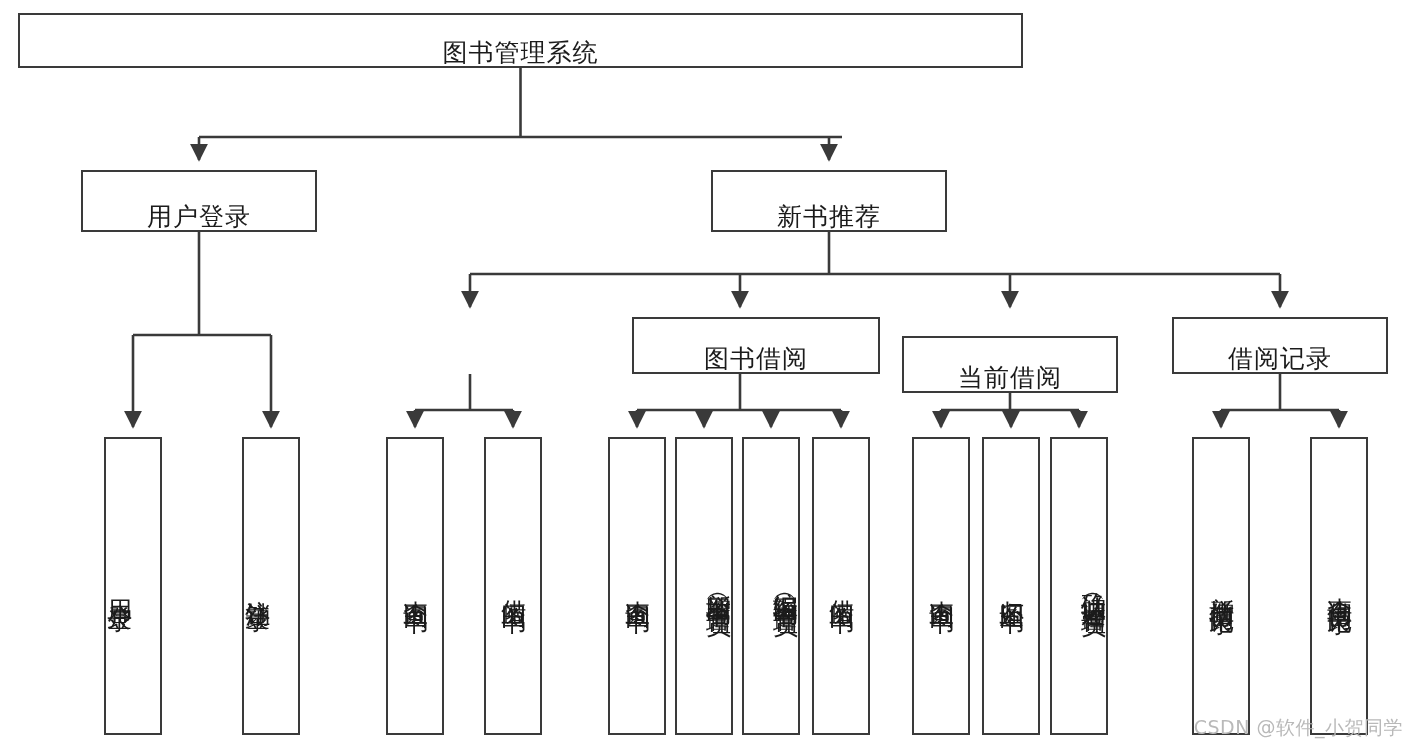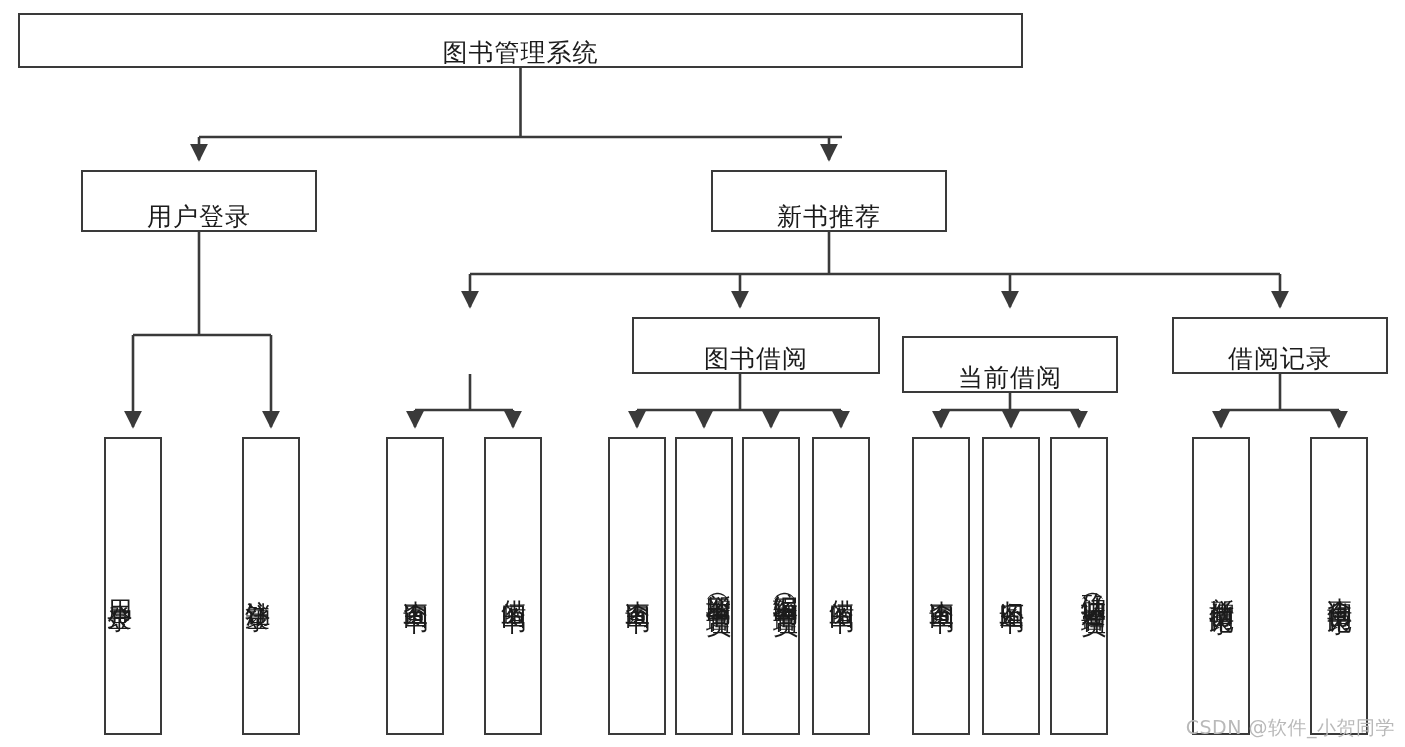--- a/index.html
+++ b/index.html
@@ -50,21 +50,21 @@
   }
   .node.vert.center  { align-items: center; }
   .node.vert.start   { align-items: flex-start; }
   .node.vert.bottom  { align-items: flex-end; }
   .node-label {
     display: block;
     white-space: pre-line;
   }
   #watermark {
     position: absolute;
-    right: 10px;
+    right: 2px;
     bottom: 6px;
     font-size: 19px;
     color: #b9b9b9;
     letter-spacing: 0.5px;
     z-index: 5;
     white-space: nowrap;
   }
 </style>
 </head>
 <body>

